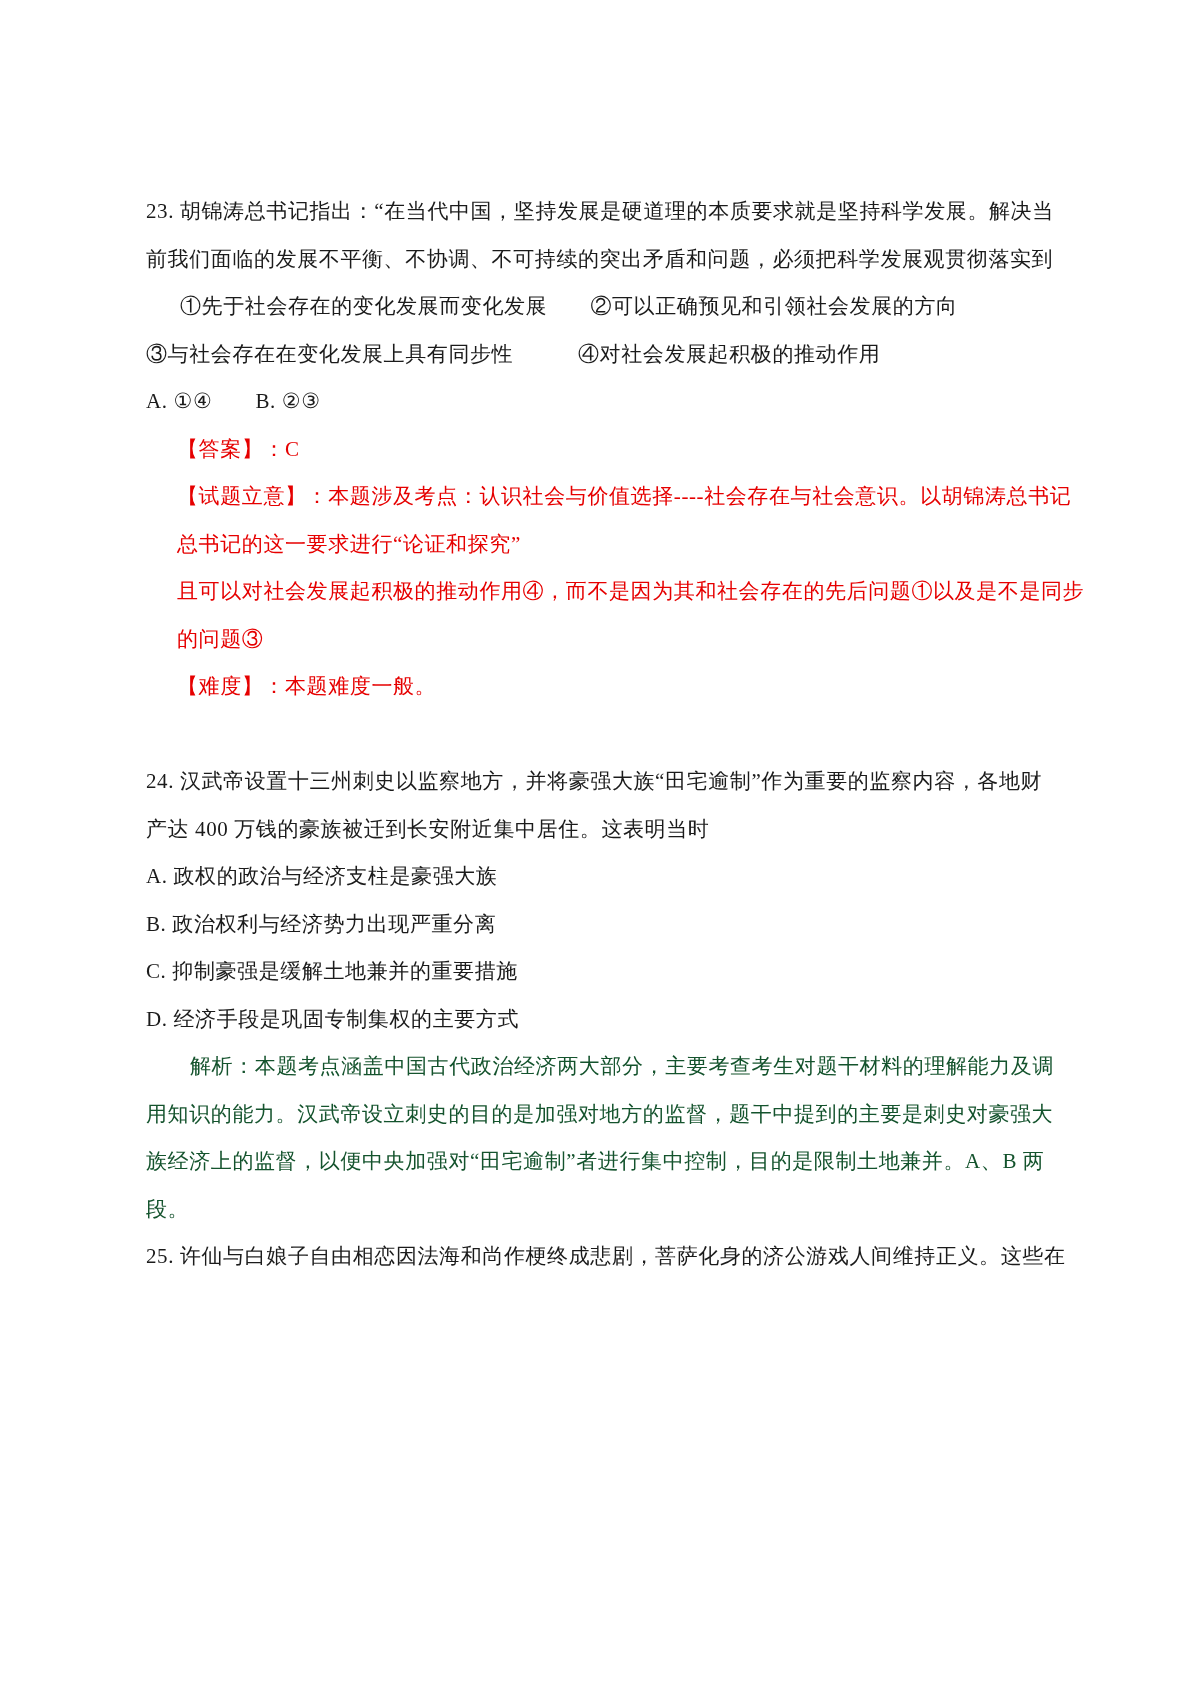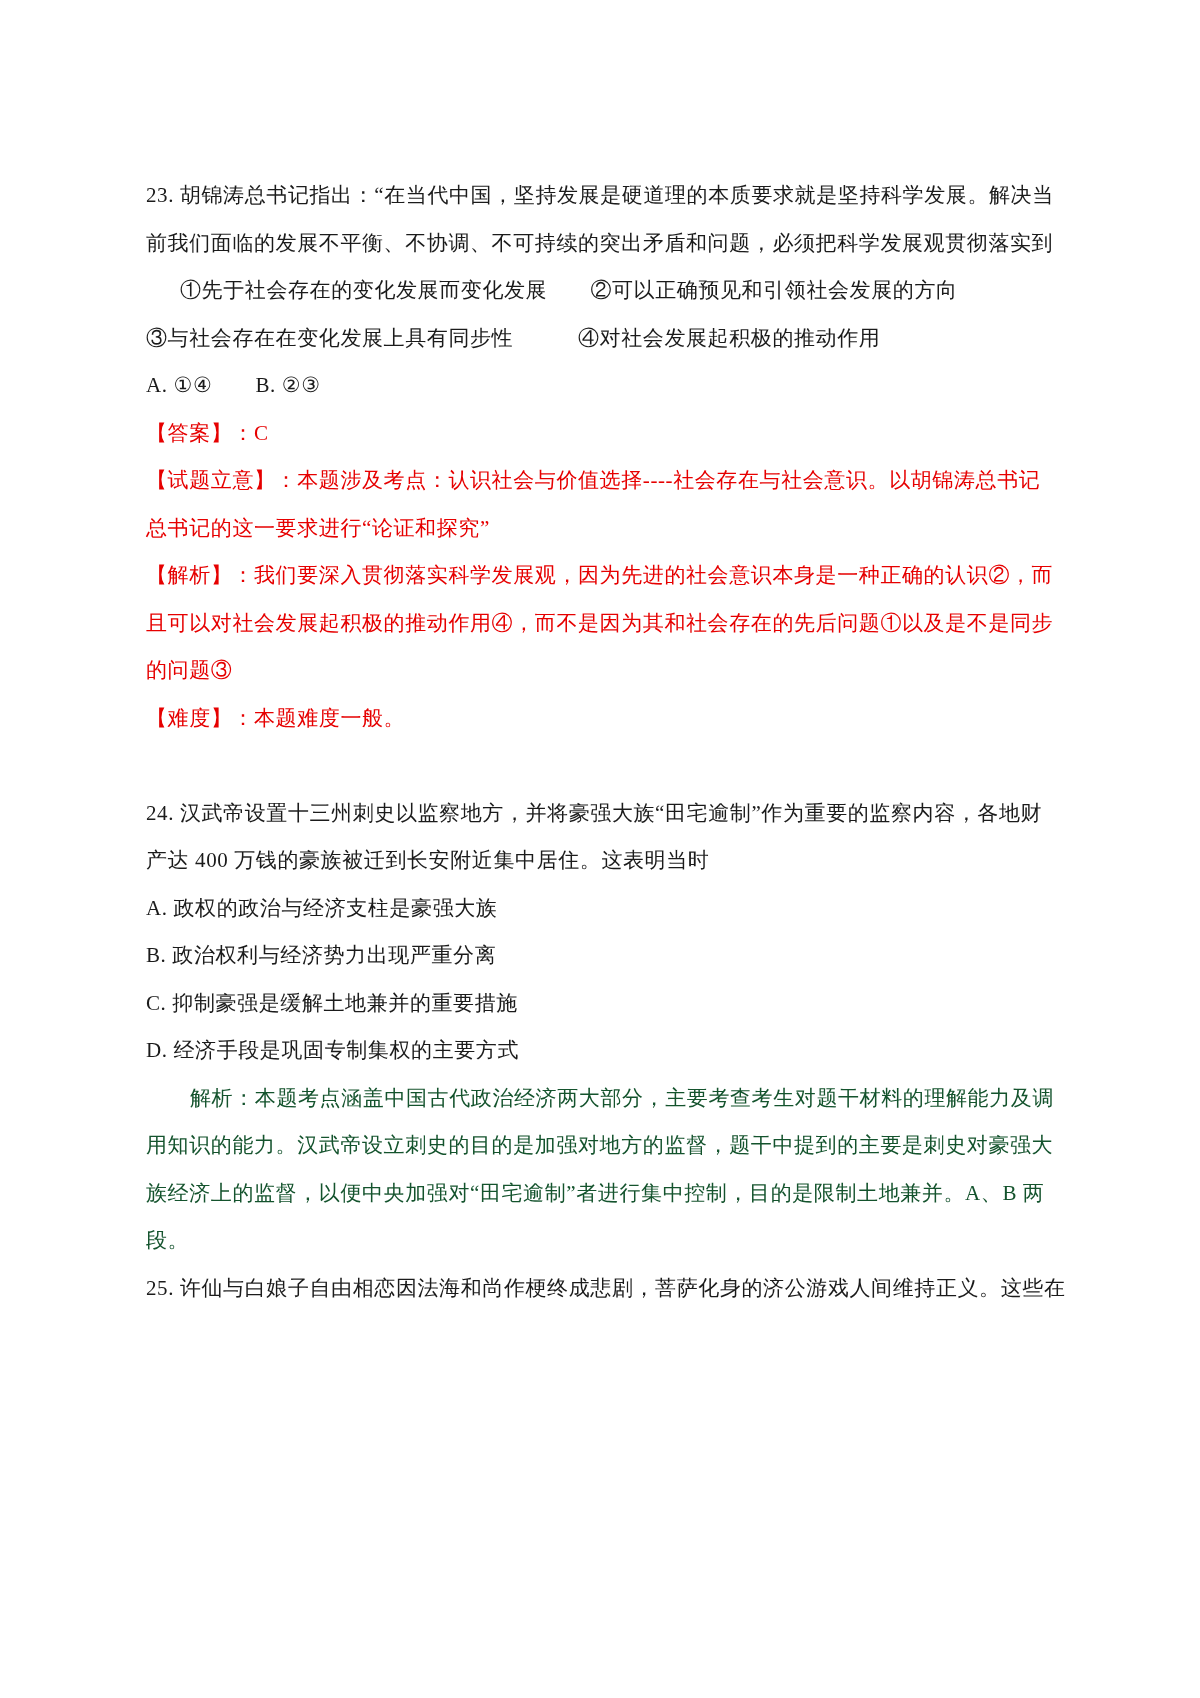--- a/index.html
+++ b/index.html
@@ -5,50 +5,49 @@
   * { margin:0; padding:0; box-sizing:border-box; }
   html, body { background:#ffffff; }
   body {
     width:1200px; height:1698px;
     position:relative;
     overflow:hidden;
     font-family:"Liberation Serif","DejaVu Serif",serif;
   }
   .doc {
     position:absolute;
-    left:146px; top:172px;
+    left:146px; top:188px;
     width:916px;
     color:#1b1b1b;
     font-size:21px;
     line-height:47.5px;
     letter-spacing:0.6px;
     text-align:left;
   }
   .line { white-space:nowrap; height:47.5px; }
   .blank { height:47.5px; }
   .indent-opt { padding-left:34px; }
   .indent-para { padding-left:44px; }
-  .red  { color:#e60000; }
+  .red  { color:#e60000;margin-left:31px; }
   .blue { color:#14532d; }
 </style>
 </head>
 <body>
 
 <div class="doc">
 
   <section>
     <div class="line">23. 胡锦涛总书记指出：“在当代中国，坚持发展是硬道理的本质要求就是坚持科学发展。解决当</div>
     <div class="line">前我们面临的发展不平衡、不协调、不可持续的突出矛盾和问题，必须把科学发展观贯彻落实到</div>
     <div class="line indent-opt">①先于社会存在的变化发展而变化发展　　②可以正确预见和引领社会发展的方向</div>
     <div class="line">③与社会存在在变化发展上具有同步性　　　④对社会发展起积极的推动作用</div>
     <div class="line">A. ①④　　B. ②③</div>
     <div class="line red">【答案】：C</div>
     <div class="line red">【试题立意】：本题涉及考点：认识社会与价值选择----社会存在与社会意识。以胡锦涛总书记</div>
     <div class="line red">总书记的这一要求进行“论证和探究”</div>
-    <div class="line red">【解析】：我们要深入贯彻落实科学发展观，因为先进的社会意识本身是一种正确的认识②，而</div>
     <div class="line red">且可以对社会发展起积极的推动作用④，而不是因为其和社会存在的先后问题①以及是不是同步</div>
     <div class="line red">的问题③</div>
     <div class="line red">【难度】：本题难度一般。</div>
   </section>
 
   <div class="blank"></div>
 
   <section>
     <div class="line">24. 汉武帝设置十三州刺史以监察地方，并将豪强大族“田宅逾制”作为重要的监察内容，各地财</div>
     <div class="line">产达 400 万钱的豪族被迁到长安附近集中居住。这表明当时</div>

